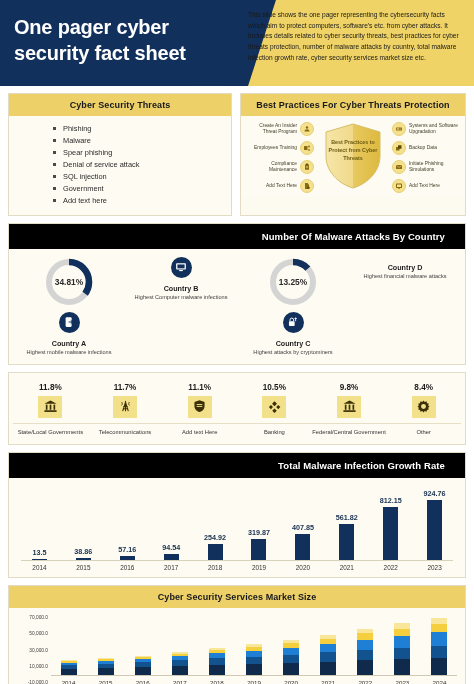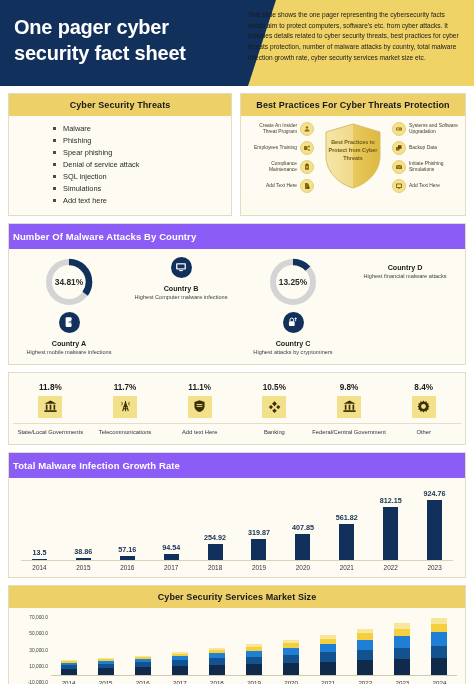--- a/index.html
+++ b/index.html
@@ -34,22 +34,22 @@
   }
 
   
   .row { display: flex; gap: 8px; padding: 0 8px; margin-top: 7px; }
   .panel { border: 1px solid #e3dcc4; background: #fdfaef; }
   .panel-title-gold {
     background: #eed069; color: #17191c; font-size: 9px; font-weight: bold;
     text-align: center; padding: 6px 4px; letter-spacing: 0.1px;
   }
   .panel-title-navy {
-    background: #8b5cf6; color: #ffffff; font-size: 9.5px; font-weight: bold;
-    text-align: left; padding: 7px 4px; letter-spacing: 0.1px;
+    background: #000000; color: #ffffff; font-size: 9.5px; font-weight: bold;
+    text-align: right; padding: 7px 20px; letter-spacing: 0.1px;
   }
   .panel-body { background: #fdfbf2; }
 
   
   .threats { width: 226px; }
   .threats .panel-body { padding: 7px 10px 8px 44px; }
   .threats ul { list-style: none; }
   .threats li {
     font-size: 7.4px; color: #2a2a2a; line-height: 1.62;
     position: relative; padding-left: 10px;
@@ -154,26 +154,26 @@
     <div class="stripe s3"></div>
     <div class="header-title">One pager cyber security fact sheet</div>
     <div class="header-desc">This slide shows the one pager representing the cybersecurity facts which aim to protect computers, software's etc. from cyber attacks. It includes details related to cyber security threats, best practices for cyber threats protection, number of malware attacks by country, total malware infection growth rate, cyber security services market size etc.</div>
   </div>
 
   <div class="row">
     <div class="panel threats">
       <div class="panel-title-gold">Cyber Security Threats</div>
       <div class="panel-body">
         <ul id="threats-list">
+            <li>Phishing</li>
             <li>Malware</li>
-            <li>Phishing</li>
             <li>Spear phishing</li>
             <li>Denial of service attack</li>
             <li>SQL injection</li>
-            <li>Simulations</li>
+            <li>Government</li>
             <li>Add text here</li>
           </ul>
       </div>
     </div>
 
     <div class="panel practices">
       <div class="panel-title-gold">Best Practices For Cyber Threats Protection</div>
       <div class="panel-body">
         <svg class="shield" viewBox="0 0 62 68">
           <defs>

